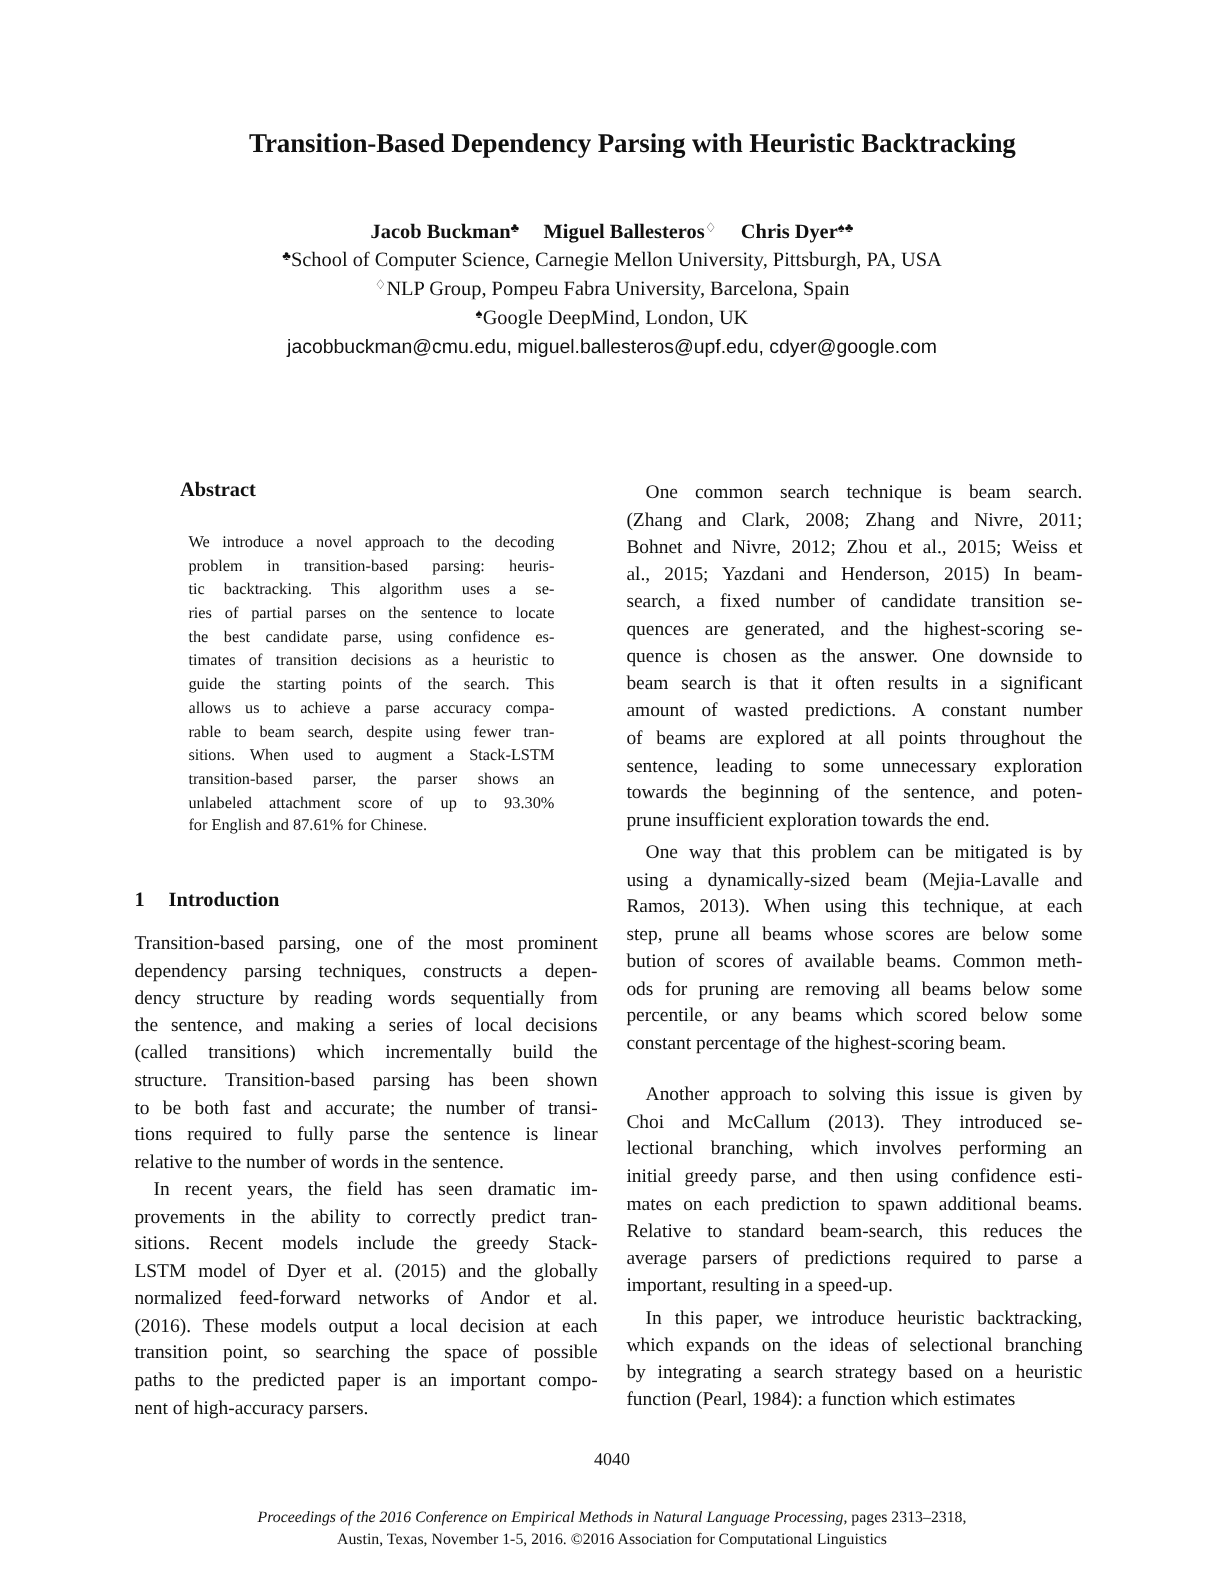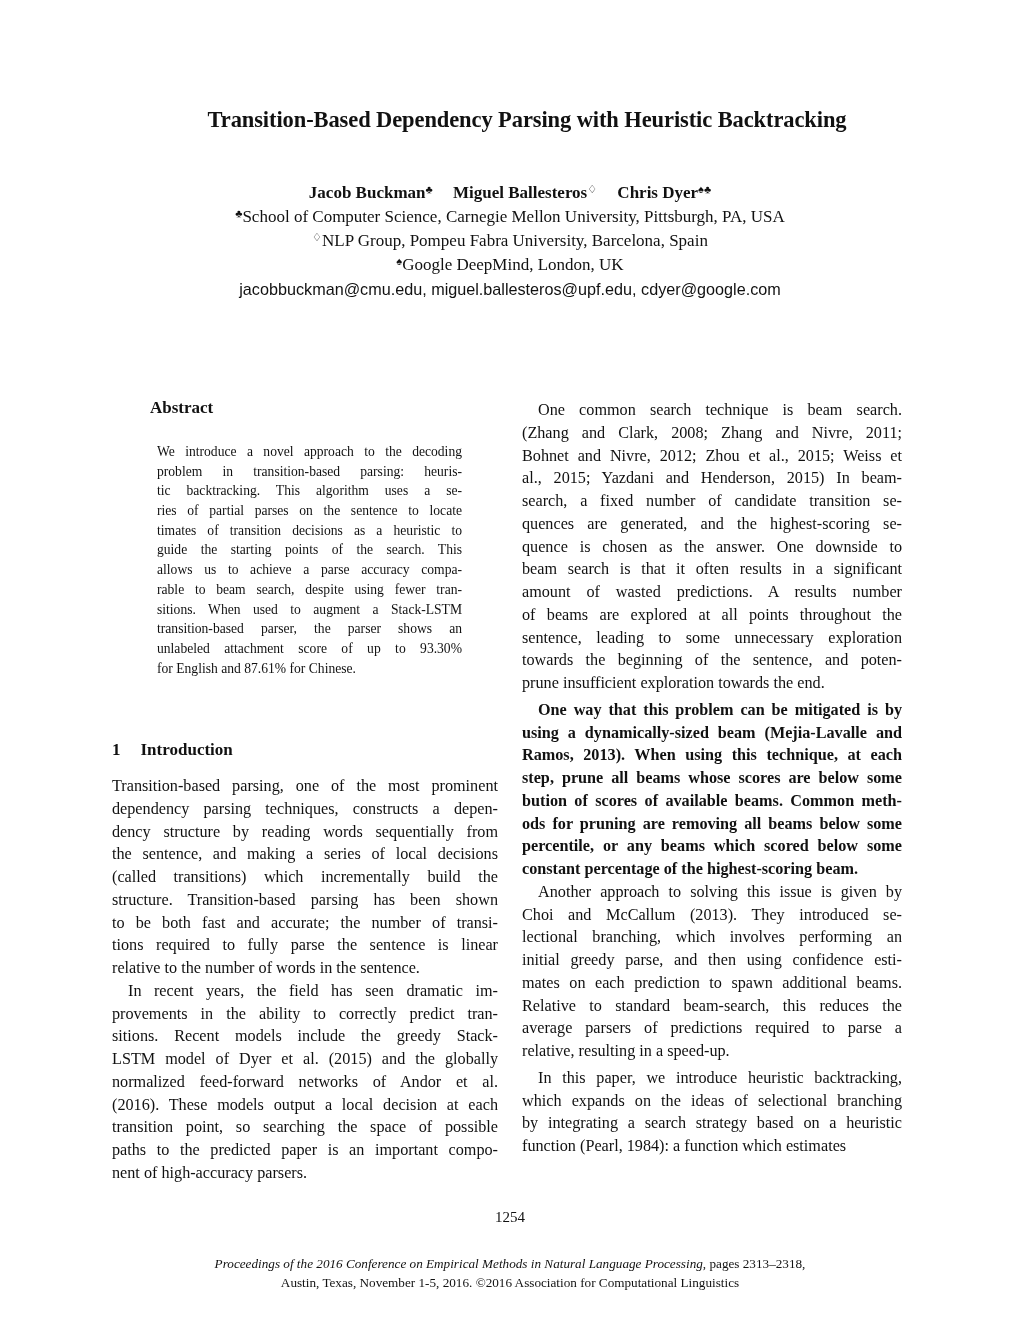--- a/index.html
+++ b/index.html
@@ -46,20 +46,21 @@
 <div class="emails">jacobbuckman@cmu.edu, miguel.ballesteros@upf.edu, cdyer@google.com</div>
 
 <div class="abs-head">Abstract</div>
 
 <div class="col abs" id="abs-col" style="left:157px; top:442px; width:305px;">
     <div>
       <span class="line">We introduce a novel approach to the decoding</span>
       <span class="line">problem in transition-based parsing: heuris-</span>
       <span class="line">tic backtracking. This algorithm uses a se-</span>
       <span class="line">ries of partial parses on the sentence to locate</span>
+      <span class="line">the best candidate parse, using confidence es-</span>
       <span class="line">timates of transition decisions as a heuristic to</span>
       <span class="line">guide the starting points of the search. This</span>
       <span class="line">allows us to achieve a parse accuracy compa-</span>
       <span class="line">rable to beam search, despite using fewer tran-</span>
       <span class="line">sitions. When used to augment a Stack-LSTM</span>
       <span class="line">transition-based parser, the parser shows an</span>
       <span class="line">unlabeled attachment score of up to 93.30%</span>
       <span class="line last">for English and 87.61% for Chinese.</span>
     </div>
   </div>
@@ -94,52 +95,52 @@
 <div class="col body" id="right-col" style="left:522px; top:399px; width:380px;">
     <div>
       <span class="line indent">One common search technique is beam search.</span>
       <span class="line">(Zhang and Clark, 2008; Zhang and Nivre, 2011;</span>
       <span class="line">Bohnet and Nivre, 2012; Zhou et al., 2015; Weiss et</span>
       <span class="line">al., 2015; Yazdani and Henderson, 2015) In beam-</span>
       <span class="line">search, a fixed number of candidate transition se-</span>
       <span class="line">quences are generated, and the highest-scoring se-</span>
       <span class="line">quence is chosen as the answer. One downside to</span>
       <span class="line">beam search is that it often results in a significant</span>
-      <span class="line">amount of wasted predictions. A results number</span>
+      <span class="line">amount of wasted predictions. A constant number</span>
       <span class="line">of beams are explored at all points throughout the</span>
       <span class="line">sentence, leading to some unnecessary exploration</span>
       <span class="line">towards the beginning of the sentence, and poten-</span>
       <span class="line last">prune insufficient exploration towards the end.</span>
     </div>
-    <div style="margin-top: 4px; font-weight: bold;">
+    <div style="margin-top: 4px;">
       <span class="line indent">One way that this problem can be mitigated is by</span>
       <span class="line">using a dynamically-sized beam (Mejia-Lavalle and</span>
       <span class="line">Ramos, 2013). When using this technique, at each</span>
       <span class="line">step, prune all beams whose scores are below some</span>
       <span class="line">bution of scores of available beams. Common meth-</span>
       <span class="line">ods for pruning are removing all beams below some</span>
       <span class="line">percentile, or any beams which scored below some</span>
       <span class="line last">constant percentage of the highest-scoring beam.</span>
     </div>
-    <div style="margin-top: 0;">
+    <div style="margin-top: 20px;">
       <span class="line indent">Another approach to solving this issue is given by</span>
       <span class="line">Choi and McCallum (2013). They introduced se-</span>
       <span class="line">lectional branching, which involves performing an</span>
       <span class="line">initial greedy parse, and then using confidence esti-</span>
       <span class="line">mates on each prediction to spawn additional beams.</span>
       <span class="line">Relative to standard beam-search, this reduces the</span>
       <span class="line">average parsers of predictions required to parse a</span>
-      <span class="line last">relative, resulting in a speed-up.</span>
+      <span class="line last">important, resulting in a speed-up.</span>
     </div>
     <div style="margin-top: 4px;">
       <span class="line indent">In this paper, we introduce heuristic backtracking,</span>
       <span class="line">which expands on the ideas of selectional branching</span>
       <span class="line">by integrating a search strategy based on a heuristic</span>
       <span class="line last">function (Pearl, 1984): a function which estimates</span>
     </div>
   </div>
 
-<div class="page-num">1254</div>
+<div class="page-num">4040</div>
 
 <div class="footer">
   <div><i>Proceedings of the 2016 Conference on Empirical Methods in Natural Language Processing</i><span>, pages 2313–2318,</span></div>
   <div>Austin, Texas, November 1-5, 2016. ©2016 Association for Computational Linguistics</div>
 </div>
 
 </body></html>

